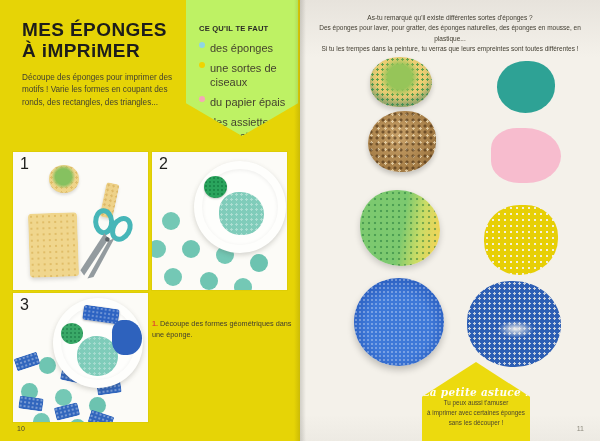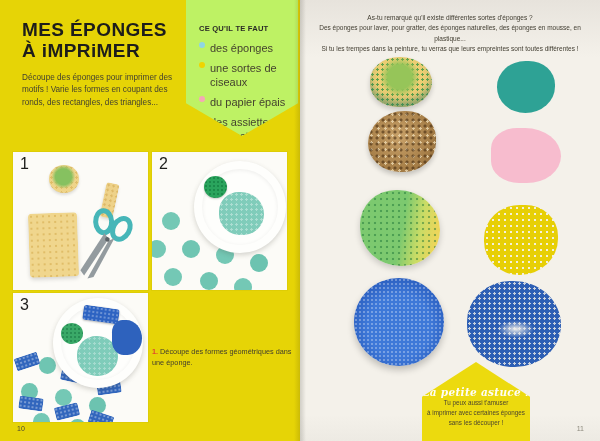--- a/index.html
+++ b/index.html
@@ -69,21 +69,21 @@
   .p3-circ{left:26px;top:64px;width:17px;height:17px;border-radius:50%;background:#6fc5b2;
     box-shadow:34px 6px 0 #74c8b5,-18px 26px 0 #6fc5b2,16px 32px 0 #74c8b5,
       50px 40px 0 #6cc3b0,-6px 56px 0 #74c8b5,30px 62px 0 #6fc5b2;}
   .p3-rect{width:24px;height:13px;border-radius:2px;background-color:#3166bd;
     background-image:radial-gradient(rgba(255,255,255,.35) 1px,transparent 1.2px);
     background-size:4px 4px;}
   .p3-wedge{left:96px;top:56px;width:30px;height:30px;background:#2e5cb8;
     clip-path:polygon(0 0,100% 30%,25% 100%);}
   
   .instr{position:absolute;left:152px;top:319px;width:142px;}
-  .step{margin-bottom:10px;font-size:7.3px;line-height:1.5;color:#403d2e;margin-top:28px;}
+  .step{margin-bottom:10px;font-size:7.3px;line-height:1.5;color:#403d2e;}
   .step .n{font-weight:700;margin-right:2px;}
   .pagenum-l{position:absolute;left:17px;top:425px;font-size:7px;color:#4a4833;}
   
   .page-right{position:absolute;left:300px;top:0;width:300px;height:441px;
     background:linear-gradient(180deg,#e7e3dc 0%,#f4f1ea 13%,#f4f1ea 94%,#edeae3 100%);}
   .r-intro{position:absolute;left:4px;top:13px;width:292px;text-align:center;
     font-size:6.5px;line-height:1.6;color:#403c30;}
   .fig{position:absolute;}
   .sponge1{left:70px;top:57px;width:62px;height:50px;border-radius:48% 52% 50% 46%;
     background-image:radial-gradient(circle at 48% 40%,#96c559 0 12px,rgba(150,197,89,0) 20px),

